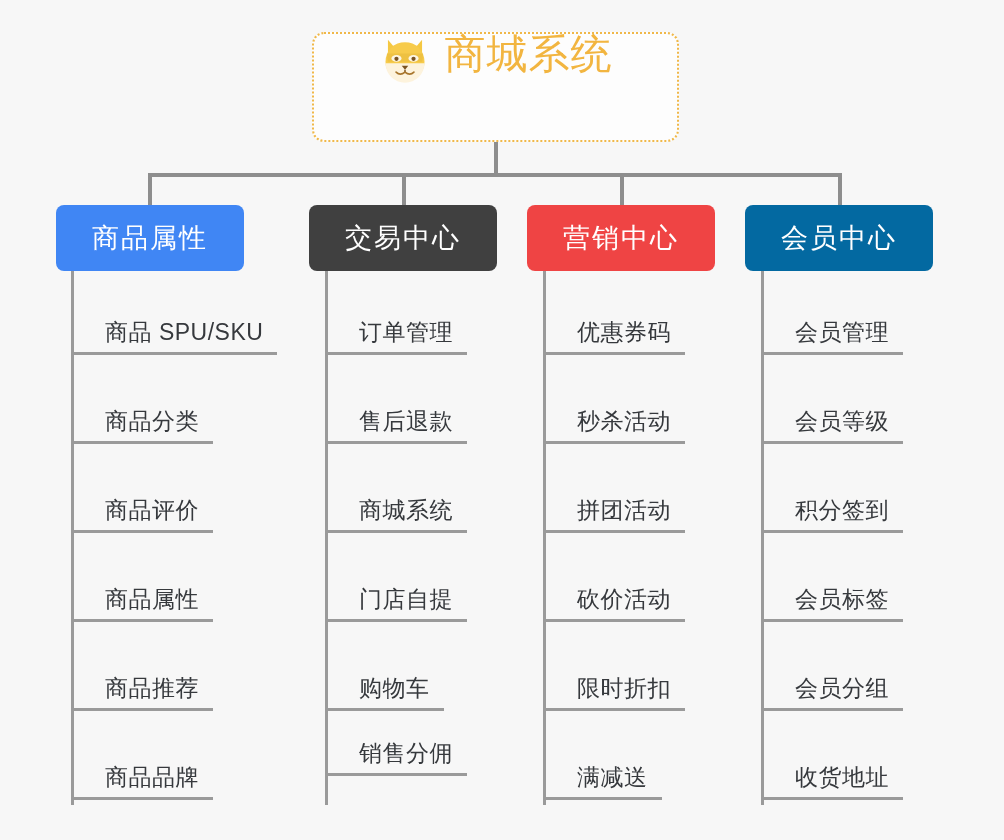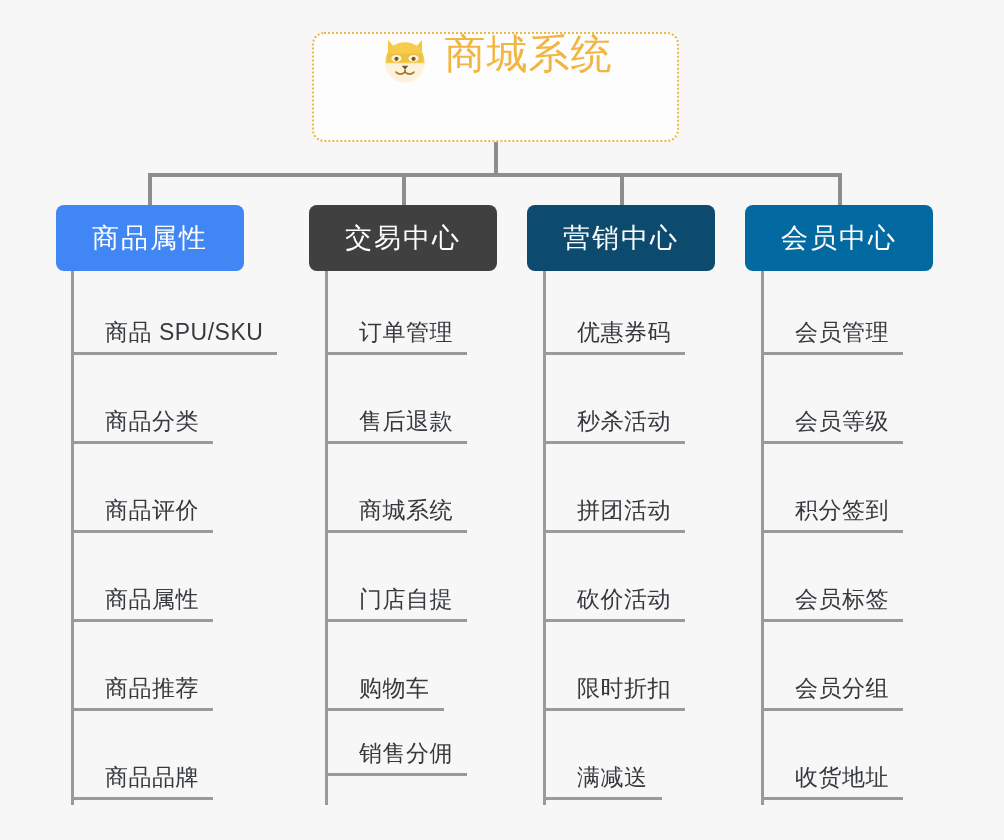--- a/index.html
+++ b/index.html
@@ -143,21 +143,21 @@
   <div class="conn conn-v" style="left:402px; top:173px; height:34px;"></div>
   <div class="conn conn-v" style="left:620px; top:173px; height:34px;"></div>
   <div class="conn conn-v" style="left:838px; top:173px; height:34px;"></div>
 
   <div class="cat-box" style="left: 56px; background: rgb(64, 134, 244);">
     <span class="cat-label">商品属性</span>
   </div>
   <div class="cat-box" style="left: 309px; background: #404040;">
     <span class="cat-label">交易中心</span>
   </div>
-  <div class="cat-box" style="left: 527px; background: #0c4a6e;">
+  <div class="cat-box" style="left: 527px; background: #ef4444;">
     <span class="cat-label">营销中心</span>
   </div>
   <div class="cat-box" style="left: 745px; background: #0369a1;">
     <span class="cat-label">会员中心</span>
   </div>
 
   <div class="branch" style="left:71px;">
     <div class="spine" style="height:534px;"></div>
     <div class="leaf" style="top:0px;">
       <span class="leaf-inner"><span class="leaf-label">商品 SPU/SKU</span></span>

